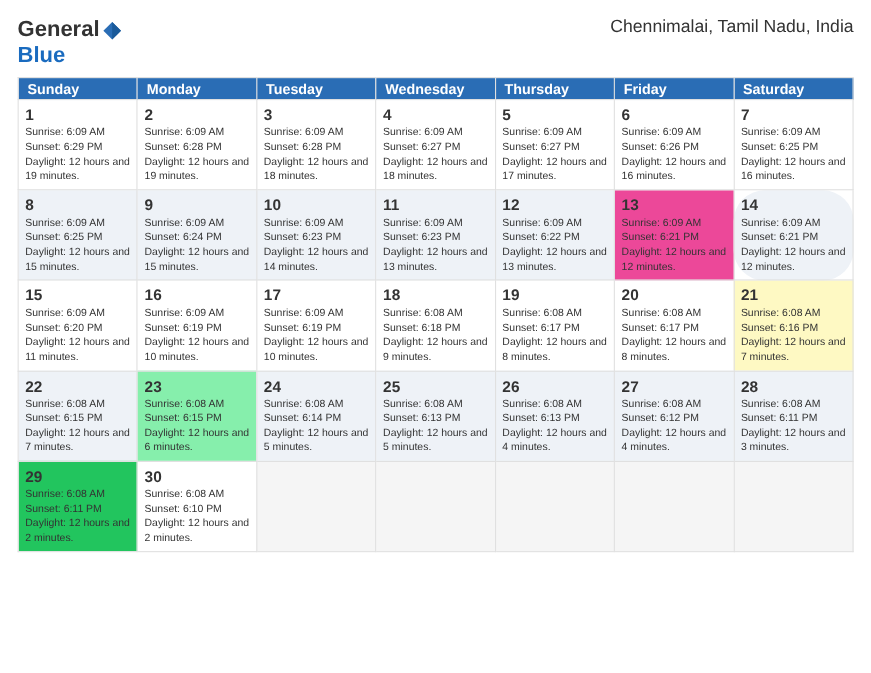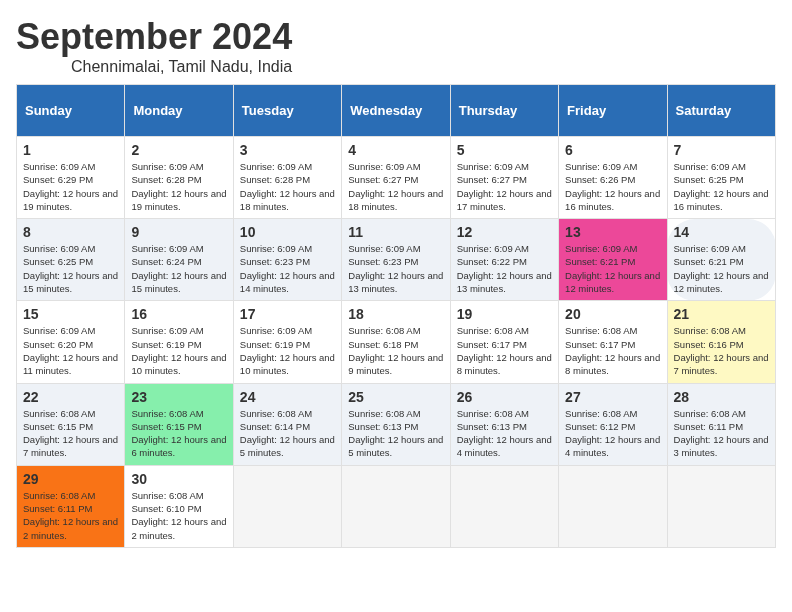--- a/index.html
+++ b/index.html
@@ -53,21 +53,21 @@
       color: #333;
     }
     .calendar {
       width: 100%;
       border-collapse: collapse;
     }
     .calendar th {
       background-color: #2a6db5;
       color: #fff;
       text-align: left;
-      padding: 18px 8px;
+      padding: 2px 8px;
       font-size: 13px;
       border: 1px solid #e0e0e0;
     }
     .calendar td {
       border: 1px solid #e0e0e0;
       vertical-align: top;
       padding: 5px 6px;
       width: 108px;
       min-height: 80px;
     }
@@ -91,22 +91,31 @@
     }
     .empty-cell {
       background-color: #f5f5f5 !important;
     }
   </style>
 </head>
 <body>
 
 <div>
   <div class="header">
+    <div class="logo">
+      <div class="logo-text">
+        <span class="logo-general">General</span>
+        <svg class="logo-icon" viewBox="0 0 20 20" xmlns="http://www.w3.org/2000/svg">
+          <polygon points="10,2 18,10 10,18 2,10" fill="#2a6db5"></polygon>
+          <polygon points="10,2 18,10 10,18" fill="#1a5a9a"></polygon>
+        </svg>
+      </div>
+      <span class="logo-blue">Blue</span>
+    </div>
     <div class="title-block">
-      <div class="month-title">September 2024</div>
       <div class="location">Chennimalai, Tamil Nadu, India</div>
     </div>
   </div>
 
   <table class="calendar">
     <thead>
       <tr>
         <th>Sunday</th>
         <th>Monday</th>
         <th>Tuesday</th>
@@ -343,21 +352,21 @@
           <td style="background-color: rgb(238, 242, 247);">
         <span class="day-num">28</span>
         <div class="day-detail">
           Sunrise: 6:08 AM<br>
           Sunset: 6:11 PM<br>
           Daylight: 12 hours and 3 minutes.
         </div>
       </td>
         </tr>
         <tr>
-          <td style="background-color: #f97316;">
+          <td style="background-color: #22c55e;">
         <span class="day-num">29</span>
         <div class="day-detail">
           Sunrise: 6:08 AM<br>
           Sunset: 6:11 PM<br>
           Daylight: 12 hours and 2 minutes.
         </div>
       </td>
           <td style="background-color: rgb(255, 255, 255);">
         <span class="day-num">30</span>
         <div class="day-detail">

